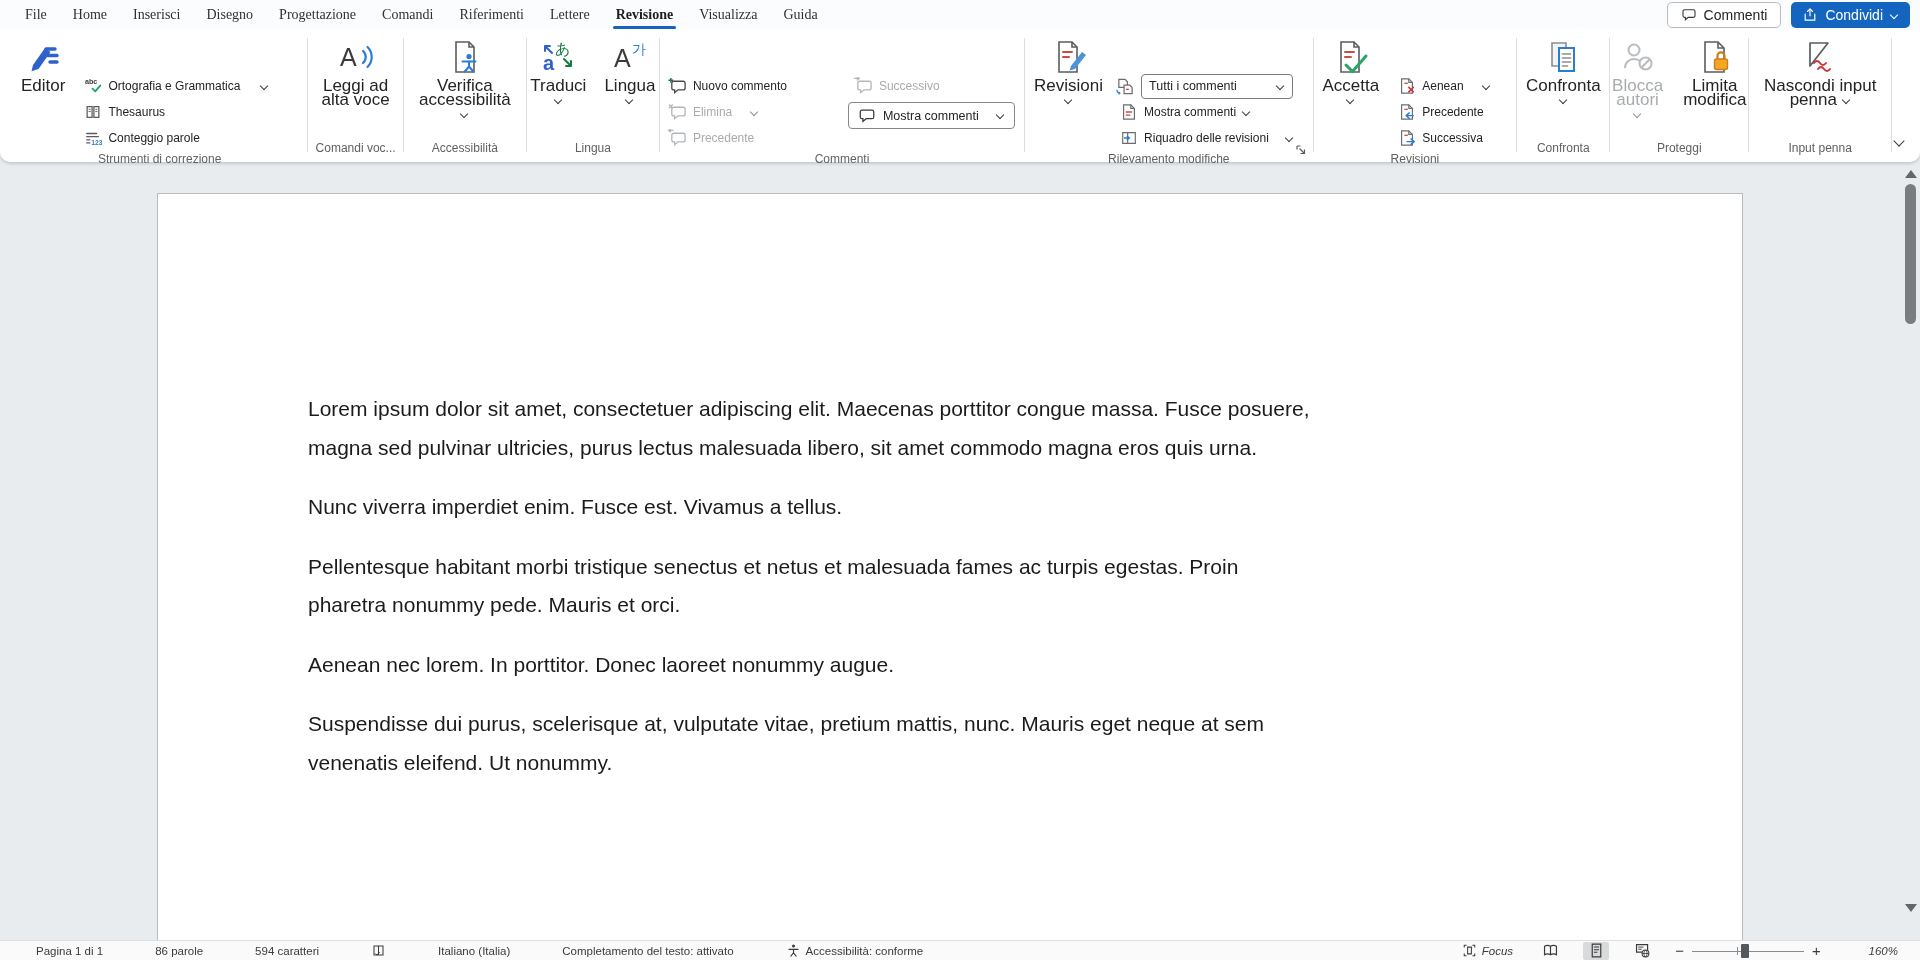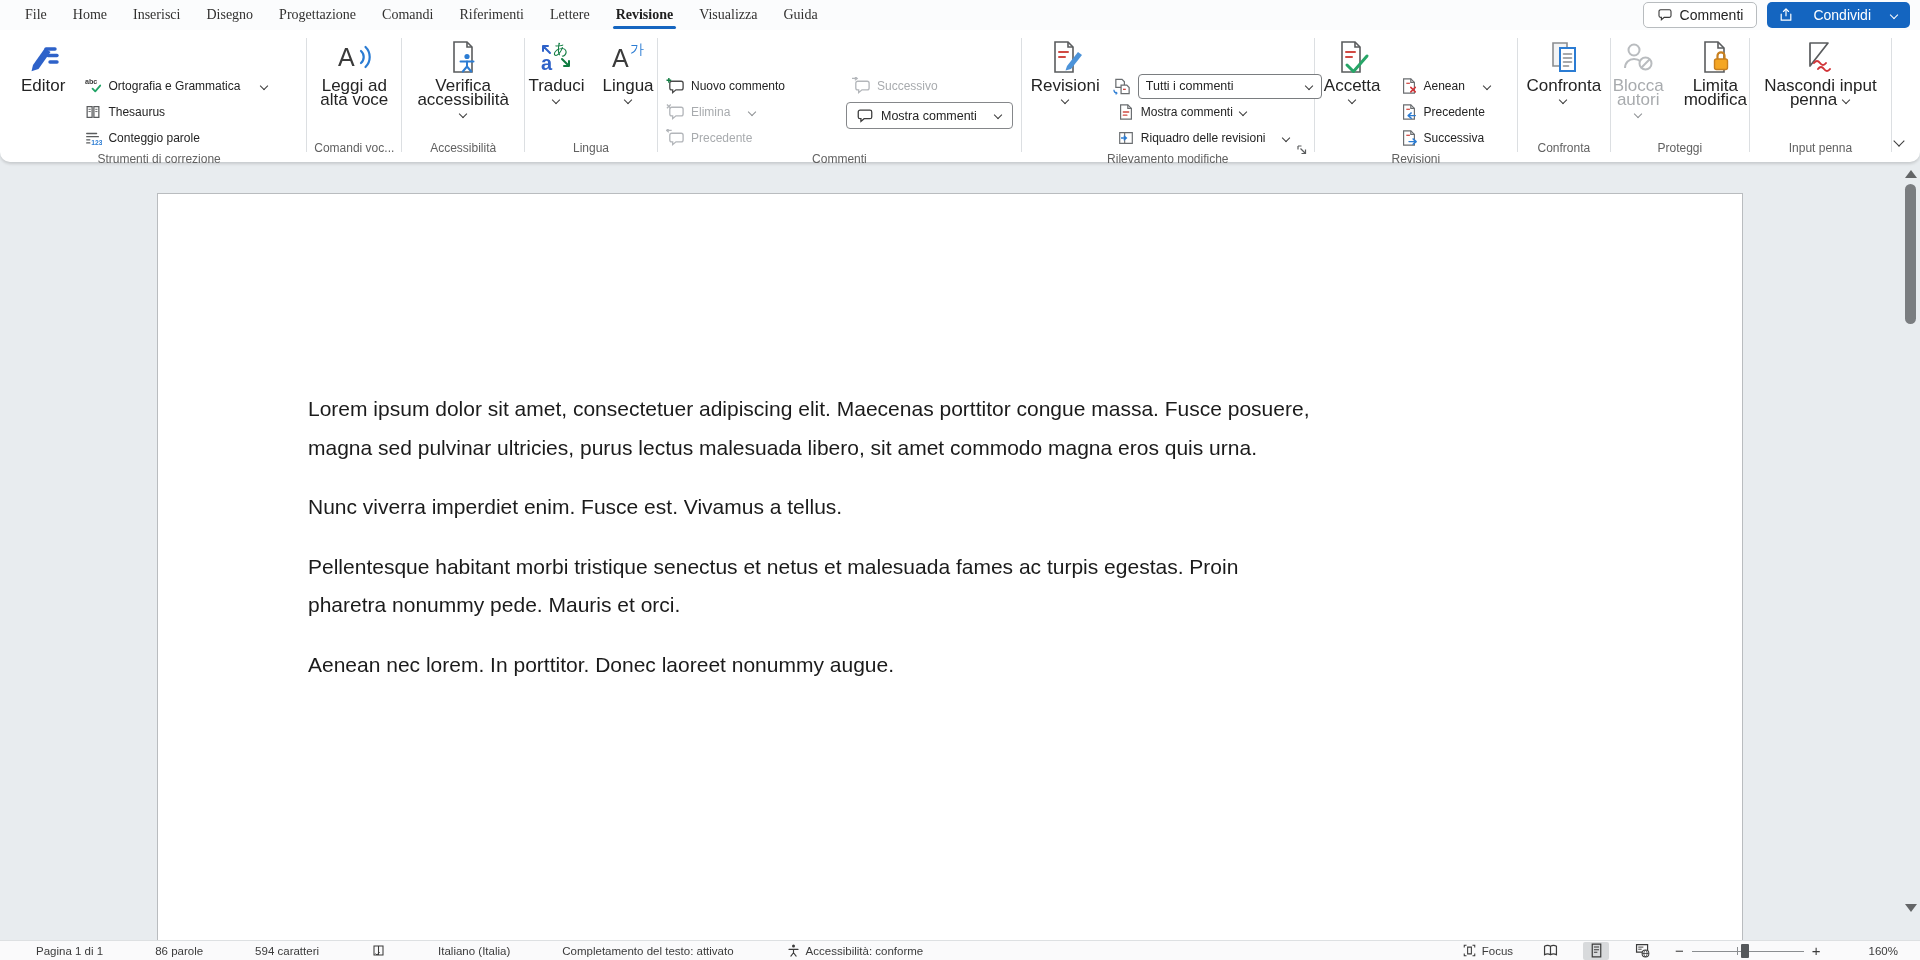--- a/index.html
+++ b/index.html
@@ -11,21 +11,21 @@
     background:#FBFCFD; display:flex; align-items:center; z-index:5; }
   .menu { display:flex; align-items:center; height:100%; padding-left:12px;font-family:Liberation Serif, serif; }
   .menu-item { font-size:14px; color:#323130; padding:0 13px; height:100%;
     display:flex; align-items:center; position:relative; cursor:default; white-space:nowrap; }
   .menu-item.active { font-weight:bold; color:#1F1F1F; }
   .menu-item.active::after { content:""; position:absolute; left:10px; right:10px;
     bottom:1px; height:3px; border-radius:2px; background:#1465C0; }
   .titlebar-right { margin-left:auto; display:flex; align-items:center; gap:10px; padding-right:10px; }
   .btn-comments { display:flex; align-items:center; gap:7px; height:26px; padding:0 13px;
     border:1px solid #B8BCBF; border-radius:5px; background:#FFF; font-size:14px; color:#242424; }
-  .btn-share { display:flex; align-items:center; gap:19px; height:26px; padding:0 11px;
+  .btn-share { display:flex; align-items:center; gap:7px; height:26px; padding:0 11px;
     border-radius:5px; background:#1465C0; font-size:14px; color:#FFF; }
 
   
   .ribbon { position:absolute; left:0; top:30px; width:1920px; height:132px;
     background:#FFFFFF; border-radius:0 0 10px 10px;
     box-shadow:0 2px 3px rgba(0,0,0,.14); display:flex; align-items:stretch;
     padding:2px 6px 0 14px; z-index:4; }
   .group { display:flex; flex-direction:column; position:relative; }
   .gc { flex:1; display:flex; align-items:flex-start; padding-top:4px; }
   .glabel { font-size:12px; color:#616161; text-align:center; padding:1px 4px 7px; white-space:nowrap; }
@@ -40,21 +40,21 @@
   .sbtn { display:flex; align-items:center; gap:6px; height:26px; padding:0 6px;
     font-size:12px; color:#242424; border-radius:3px; white-space:nowrap; }
   .sbtn.disabled { color:#A8ABAE; }
 
   .chev { display:inline-block; width:9px; height:9px; position:relative; flex:none; }
   .chev::after { content:""; position:absolute; left:1px; top:1px; width:5px; height:5px;
     border-right:1.4px solid currentColor; border-bottom:1.4px solid currentColor;
     transform:rotate(45deg); }
   .chev.gray { color:#8D9093; }
 
-  .combobox { display:flex; align-items:center; width:184px; height:25px;
+  .combobox { display:flex; align-items:center; width:152px; height:25px;
     border:1px solid #7A7D80; border-radius:4px; background:#FFF; padding:0 7px;
     font-size:12.5px; color:#242424; }
   .combobox .chev { margin-left:auto; }
   .boxedbtn { display:flex; align-items:center; gap:7px; height:27px; padding:0 9px;
     border:1px solid #85878A; border-radius:4px; background:#FFF; font-size:12.5px; color:#242424; }
   .launcher { position:absolute; right:4px; bottom:6px; }
   .ribbon-collapse { align-self:flex-end; margin:0 8px 10px auto; color:#3B3B3B; }
   .ribbon-collapse .chev { width:12px; height:12px; }
   .ribbon-collapse .chev::after { width:7px; height:7px; border-width:1.6px; }
 
@@ -75,21 +75,21 @@
     border-top:8px solid #636567; }
   .scroll-thumb { position:absolute; left:2px; top:22px; width:11px; height:140px;
     background:#7A7D80; border-radius:6px; }
 
   
   .statusbar { position:absolute; left:0; bottom:0; width:1920px; height:20px;
     background:#FAFAFB; border-top:1px solid #DDE0E2; display:flex; align-items:center;
     font-size:11.5px; color:#3B3B3B; padding:0 8px; z-index:6; }
   .sb-item { display:flex; align-items:center; gap:5px; padding:0 14px; height:100%; white-space:nowrap;margin-left:24px; }
   .sb-item:first-child { padding-left:4px; }
-  .sb-right { margin-left:auto; display:flex; align-items:center; }
+  .sb-right { margin-left:auto; display:flex; align-items:center;font-style:italic; }
   .view-icon { display:flex; align-items:center; justify-content:center; width:26px; height:18px;
     border-radius:2px; margin:0 10px; }
   .view-icon.selected { background:#D8DADC; }
   .zoomctl { display:flex; align-items:center; gap:8px; margin:0 10px; }
   .zoom-track { position:relative; width:112px; height:14px; }
   .zoom-track .line { position:absolute; left:0; right:0; top:7px; height:1px; background:#8A8D90; }
   .zoom-track .tick { position:absolute; left:40%; top:3px; width:1px; height:8px; background:#8A8D90; }
   .zoom-track .thumb { position:absolute; left:44%; top:0; width:8px; height:14px; background:#55585B; border-radius:1px; }
   .zoom-sign { font-size:15px; color:#3B3B3B; line-height:1; }
   .ic { display:block; flex:none; }
@@ -483,20 +483,22 @@
 
 <div class="canvas">
   <div class="page">
     <div class="pagebody">
       <p>Lorem ipsum dolor sit amet, consectetuer adipiscing elit. Maecenas porttitor congue massa. Fusce posuere,
 magna sed pulvinar ultricies, purus lectus malesuada libero, sit amet commodo magna eros quis urna.</p>
       <p>Nunc viverra imperdiet enim. Fusce est. Vivamus a tellus.</p>
       <p>Pellentesque habitant morbi tristique senectus et netus et malesuada fames ac turpis egestas. Proin
 pharetra nonummy pede. Mauris et orci.</p>
       <p>Aenean nec lorem. In porttitor. Donec laoreet nonummy augue.</p>
+      <p>Suspendisse dui purus, scelerisque at, vulputate vitae, pretium mattis, nunc. Mauris eget neque at sem
+venenatis eleifend. Ut nonummy.</p>
     </div>
   </div>
   <div class="vscroll">
     <div class="scroll-arrow up"></div>
     <div class="scroll-thumb"></div>
     <div class="scroll-arrow down"></div>
   </div>
 </div>
 
 <div class="statusbar">

